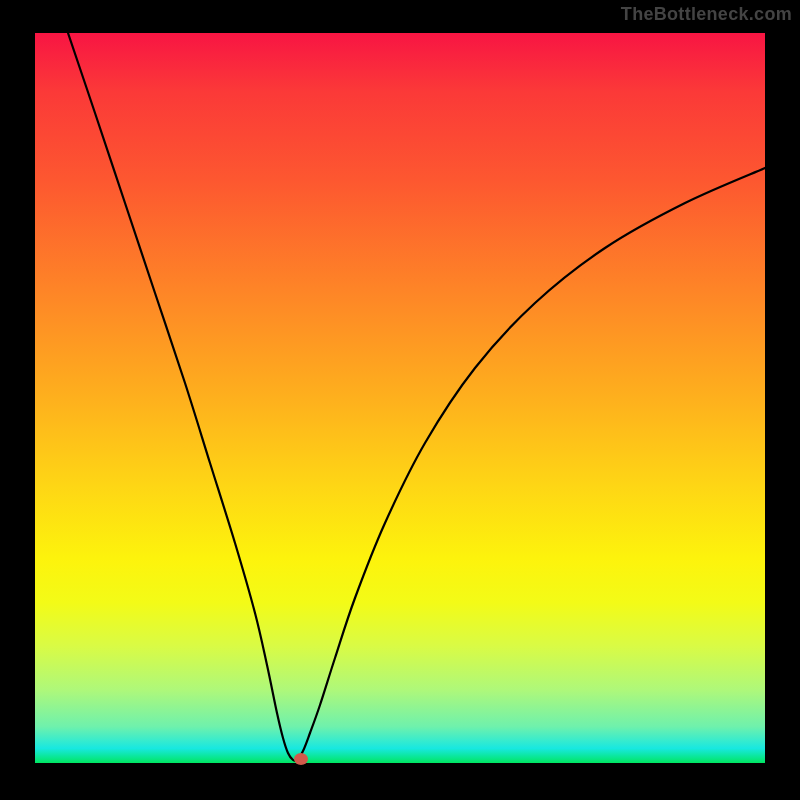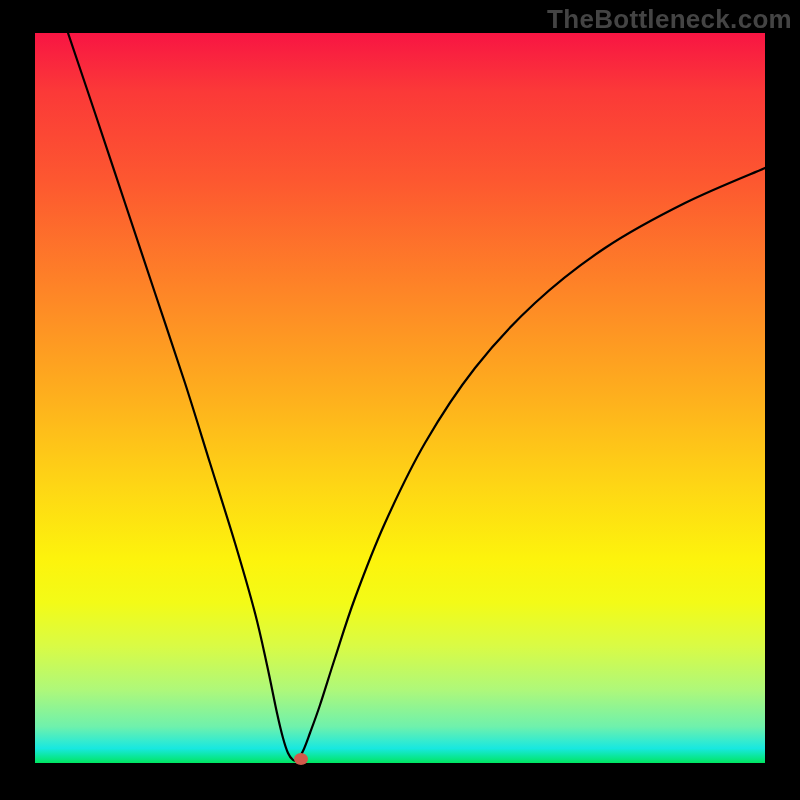--- a/index.html
+++ b/index.html
@@ -15,21 +15,21 @@
     position: relative;
     width: 800px;
     height: 800px;
     background: #000000;
   }
   .attribution {
     position: absolute;
     top: 4px;
     right: 8px;
     color: #444444;
-    font-size: 26px;
+    font-size: 18px;
     font-weight: 600;
     letter-spacing: 0.3px;
     z-index: 5;
   }
   
   .plot-area {
     position: absolute;
     left: 35px;
     top: 33px;
     width: 730px;

